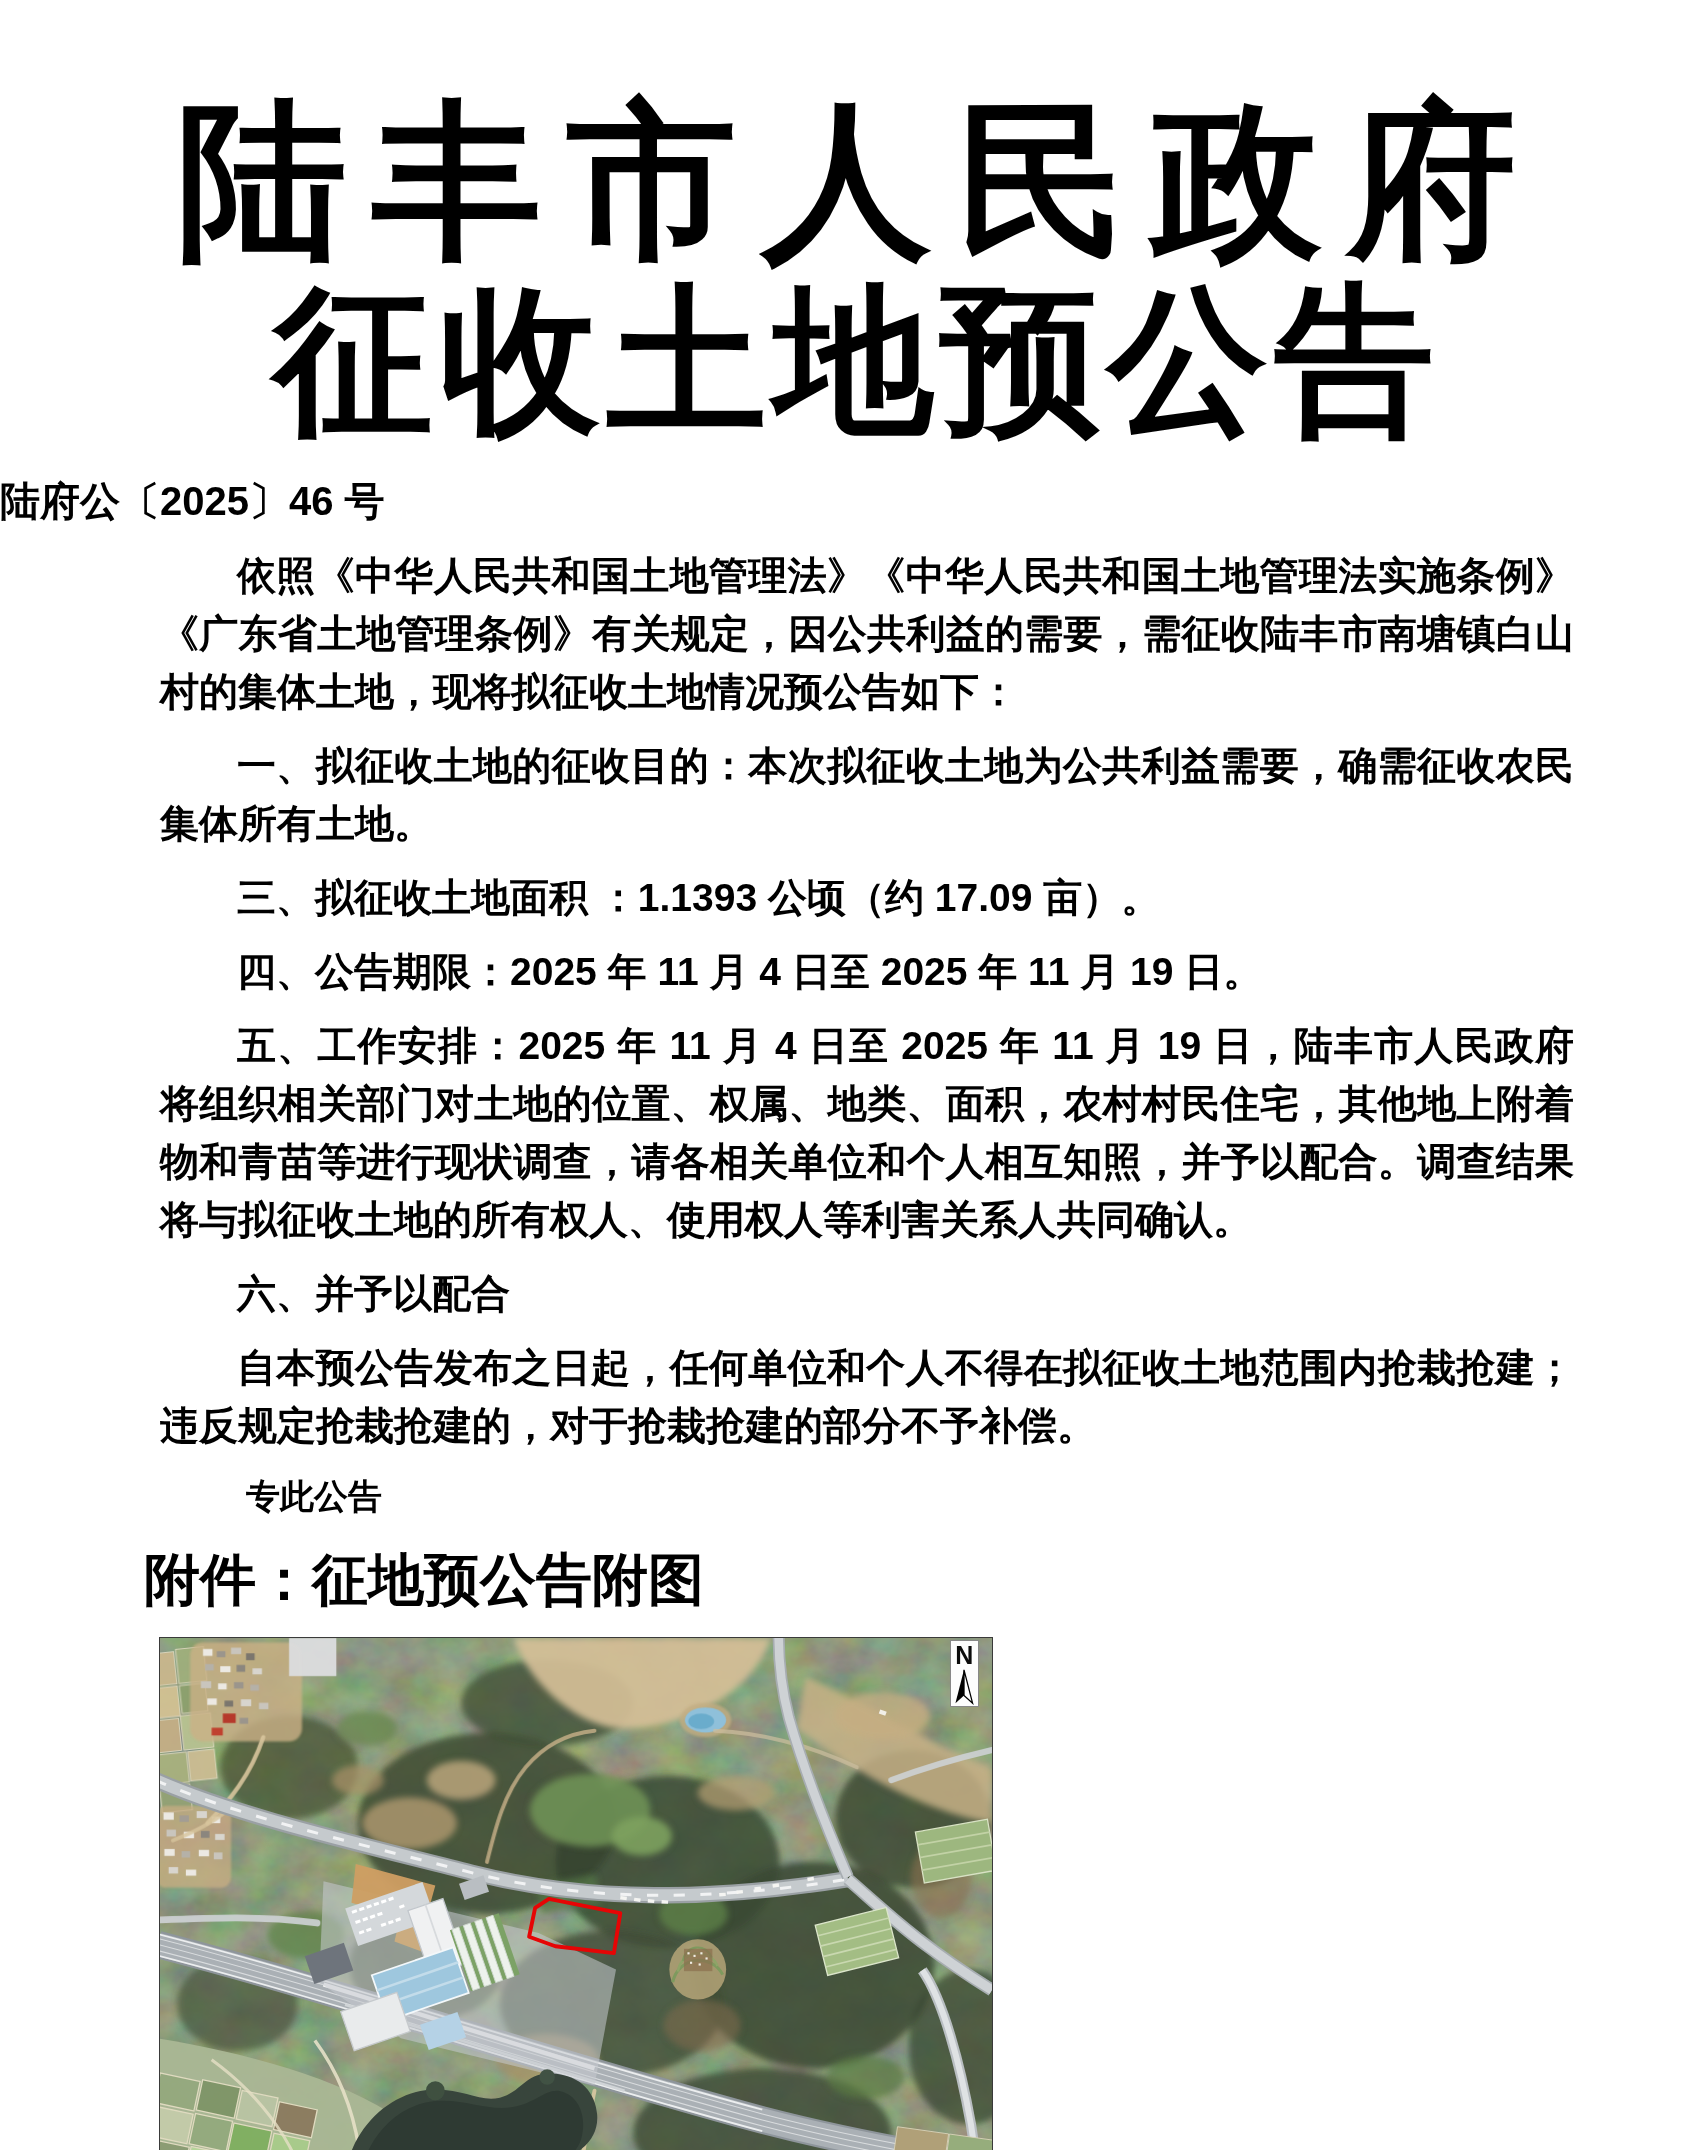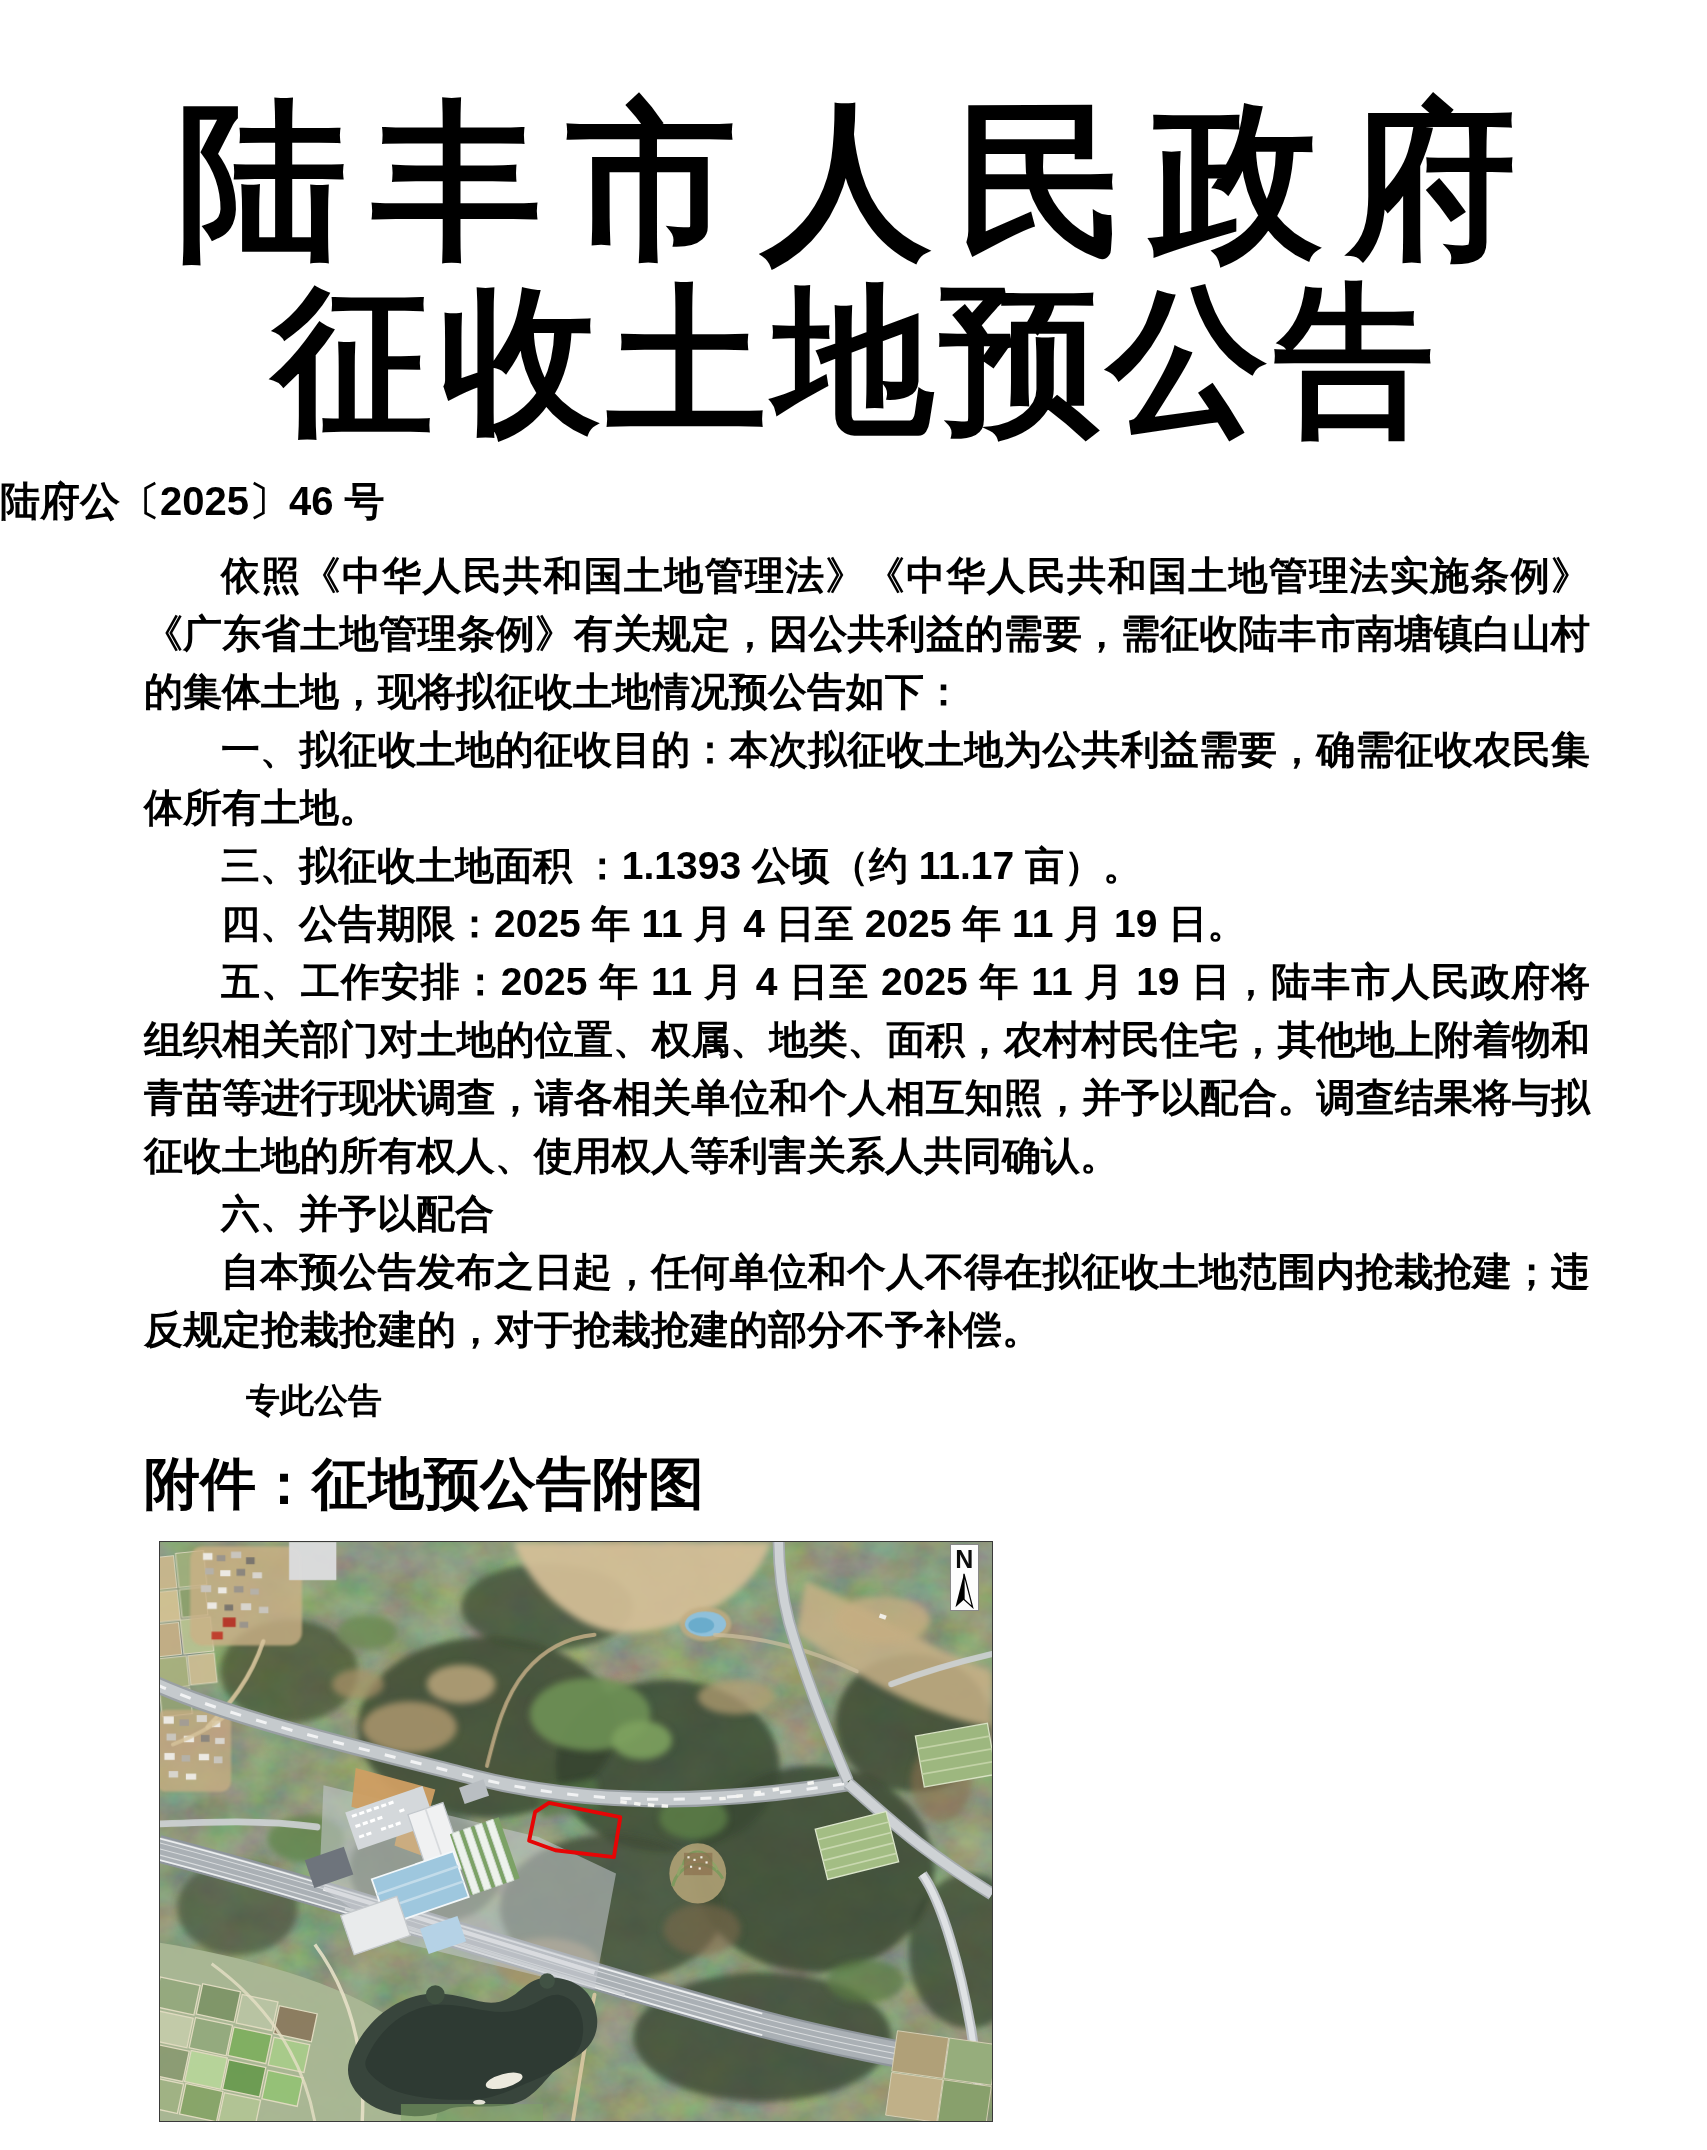--- a/index.html
+++ b/index.html
@@ -24,21 +24,21 @@
   }
   .docnum{
     margin-top:31px;padding-right:146px;text-align:left;
     font-size:40px;font-weight:700;line-height:1.2;
   }
   .bodytext{
     margin-top:21.5px;padding:0 117px 0 144px;
     font-size:39px;line-height:58px;font-weight:700;
     text-align:justify;text-justify:inter-ideograph;
   }
-  .bodytext p{margin:0;text-indent:77px;}
+  .bodytext p{margin:16px;text-indent:77px;}
   .closing{
     margin-top:20px;padding-left:246px;
     font-family:"Liberation Serif","DejaVu Serif",serif;
     font-weight:900;font-size:34px;line-height:1.3;
   }
   .attach{
     margin-top:25px;padding-left:144px;
     font-size:56px;font-weight:700;line-height:1.3;
   }
   .mapwrap{
@@ -63,21 +63,21 @@
 <div class="page">
 
   <h1 class="title1">陆丰市人民政府</h1>
   <h1 class="title2">征收土地预公告</h1>
 
   <div class="docnum">陆府公〔2025〕46 号</div>
 
   <div class="bodytext">
     <p>依照《中华人民共和国土地管理法》《中华人民共和国土地管理法实施条例》《广东省土地管理条例》有关规定，因公共利益的需要，需征收陆丰市南塘镇白山村的集体土地，现将拟征收土地情况预公告如下：</p>
     <p>一、拟征收土地的征收目的：本次拟征收土地为公共利益需要，确需征收农民集体所有土地。</p>
-    <p>三、拟征收土地面积 ：1.1393 公顷（约 11.17 亩）。</p>
+    <p>三、拟征收土地面积 ：1.1393 公顷（约 17.09 亩）。</p>
     <p>四、公告期限：2025 年 11 月 4 日至 2025 年 11 月 19 日。</p>
     <p>五、工作安排：2025 年 11 月 4 日至 2025 年 11 月 19 日，陆丰市人民政府将组织相关部门对土地的位置、权属、地类、面积，农村村民住宅，其他地上附着物和青苗等进行现状调查，请各相关单位和个人相互知照，并予以配合。调查结果将与拟征收土地的所有权人、使用权人等利害关系人共同确认。</p>
     <p>六、并予以配合</p>
     <p>自本预公告发布之日起，任何单位和个人不得在拟征收土地范围内抢栽抢建；违反规定抢栽抢建的，对于抢栽抢建的部分不予补偿。</p>
   </div>
 
   <div class="closing">专此公告</div>
 
   <div class="attach">附件：征地预公告附图</div>
 

